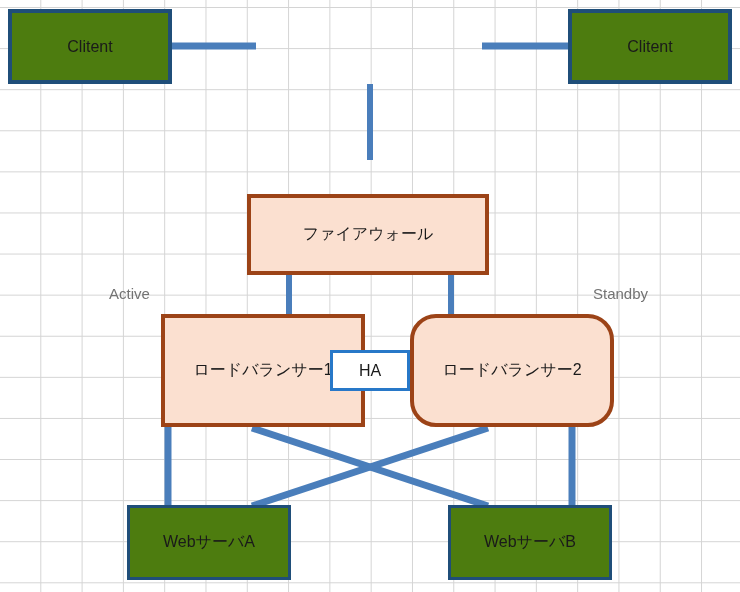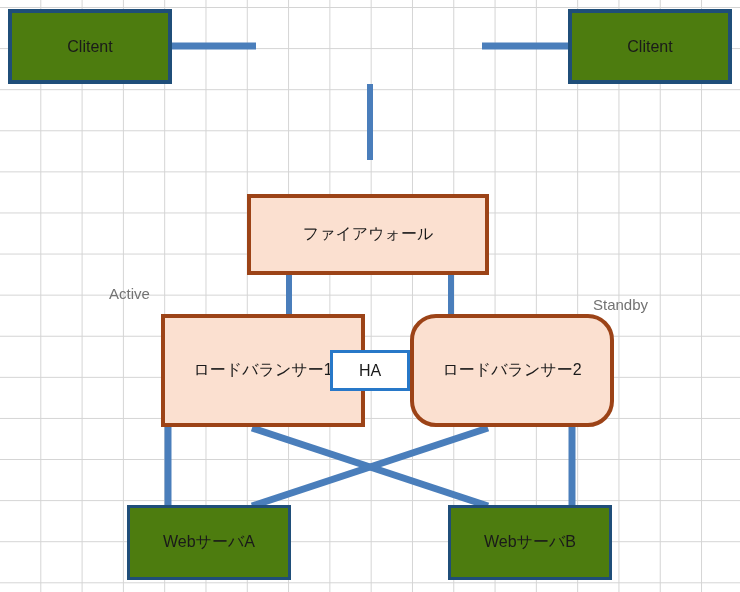--- a/index.html
+++ b/index.html
@@ -120,21 +120,21 @@
     <span>Clitent</span>
   </div>
 
   <div class="node node-brown" style="left:247px; top:158px; width:242px; height:81px;margin-top:36px;">
     <span>ファイアウォール</span>
   </div>
 
   <div class="caption" style="left:88px; top:285px;">
     <span>Active</span>
   </div>
-  <div class="caption" style="left:572px; top:296px;text-align:center;">
+  <div class="caption" style="left:572px; top:285px;text-align:center;">
     <span>Standby</span>
   </div>
 
   <div class="node node-brown" style="left:125px; top:314px; width:204px; height:113px;margin-left:36px;">
     <span>ロードバランサー1</span>
   </div>
 
   <div class="node node-ha" style="left:330px; top:350px; width:80px; height:41px;">
     <span>HA</span>
   </div>

